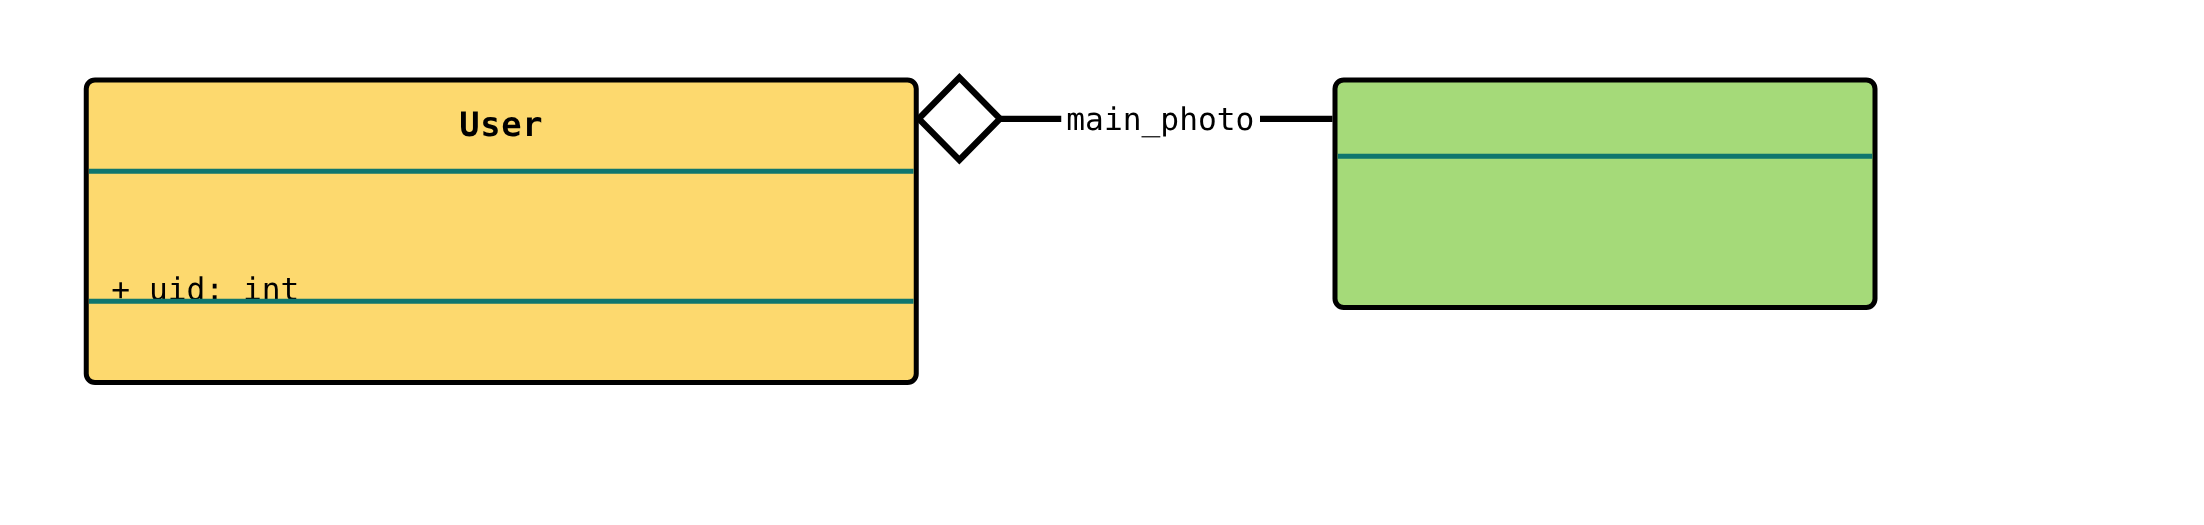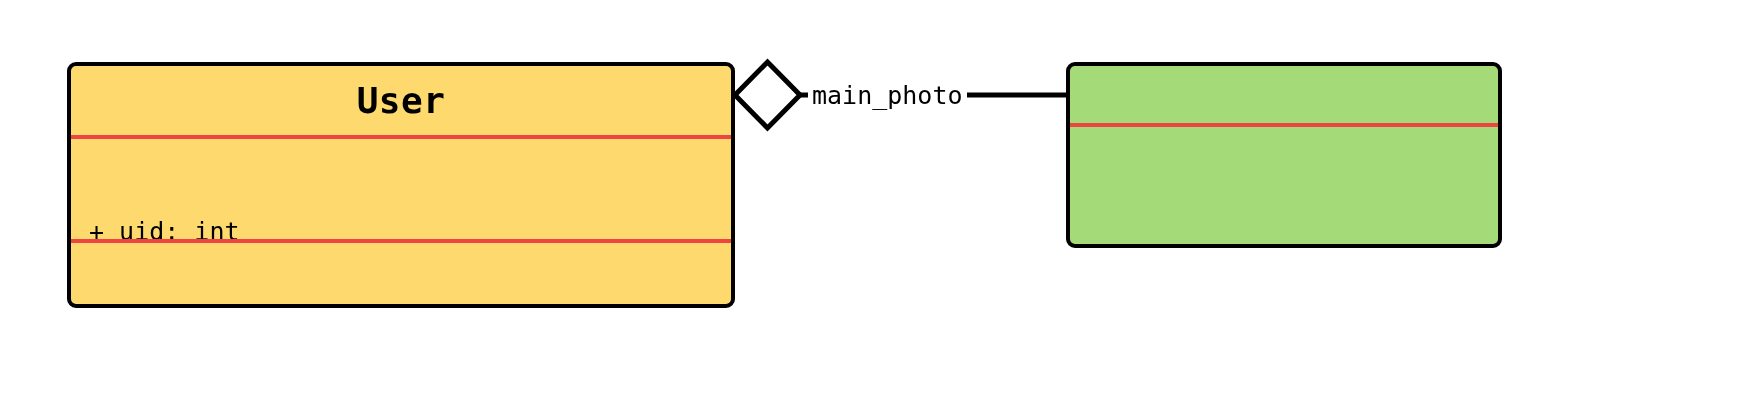--- a/index.html
+++ b/index.html
@@ -27,26 +27,26 @@
     box-sizing: border-box;
     border: 4px solid #000000;
     border-radius: 9px;
     overflow: hidden;
   }
   .compartment {
     box-sizing: border-box;
     position: relative;
   }
   .compartment + .compartment {
-    border-top: 4px solid #ef4444;
+    border-top: 4px solid #0f766e;
   }
   .class-title {
     text-align: center;
     font-weight: bold;
-    font-size: 36px;
+    font-size: 27px;
     letter-spacing: 0.5px;
     color: #000000;
     display: flex;
     align-items: center;
     justify-content: center;
   }
   .members {
     padding: 14px 0 0 18px;
     font-size: 25px;
     line-height: 1.26;
@@ -86,21 +86,21 @@
   .assoc-svg {
     position: absolute;
     left: 730px;
     top: 55px;
     width: 345px;
     height: 90px;
     overflow: visible;
   }
   .assoc-label {
     position: absolute;
-    left: 808px;
+    left: 849px;
     top: 81px;
     font-size: 25px;
     color: #000000;
     white-space: nowrap;
     background: #ffffff;
     padding: 0 4px;
   }
 </style>
 </head>
 <body>

